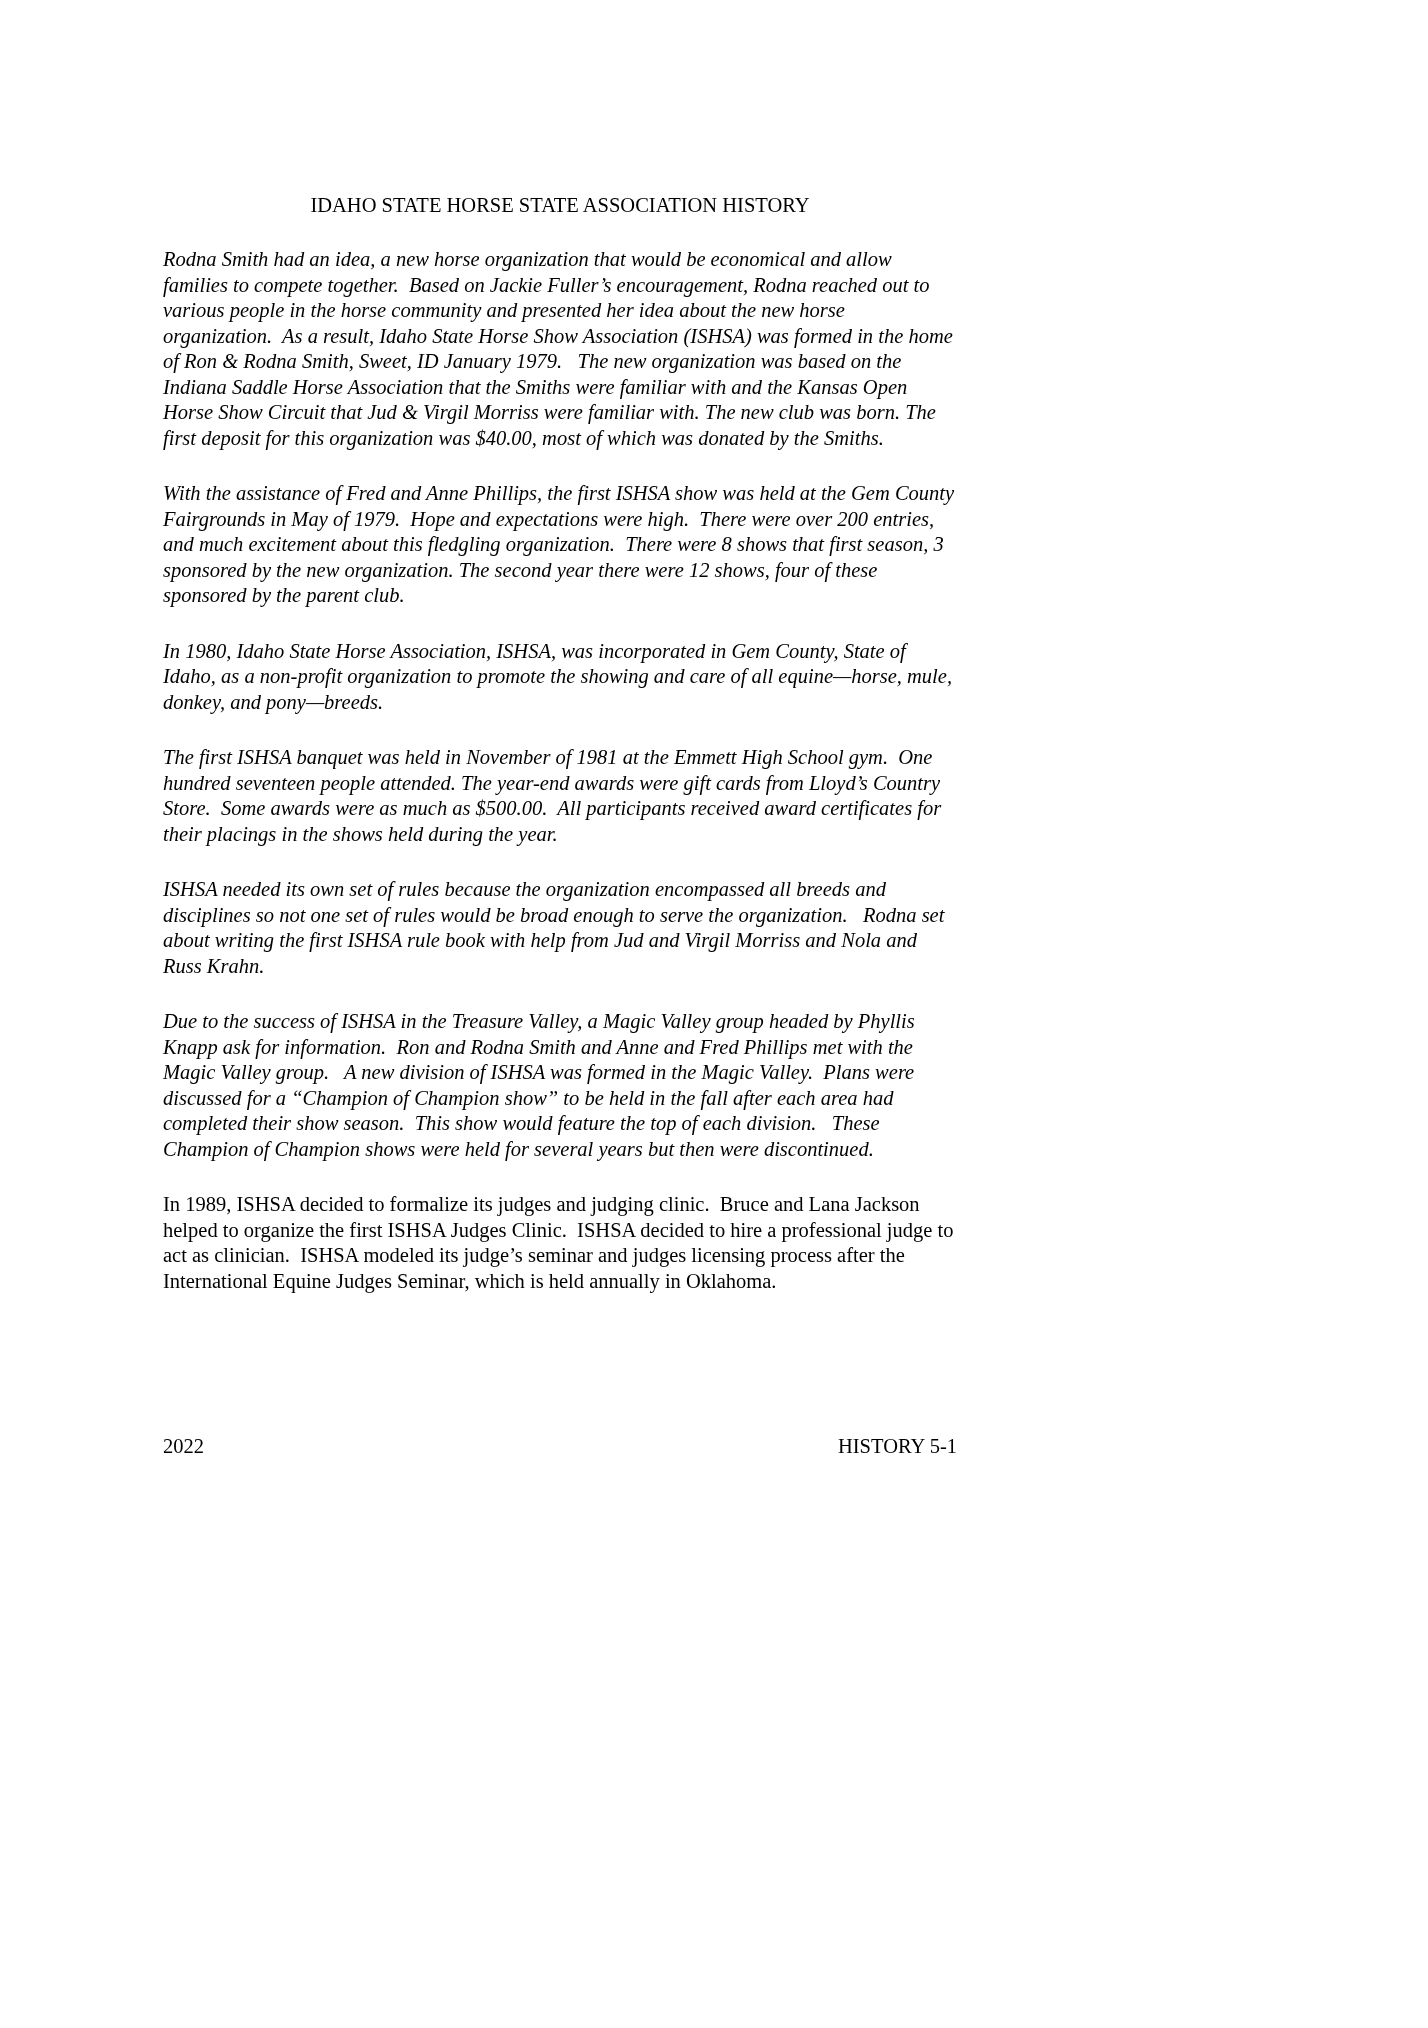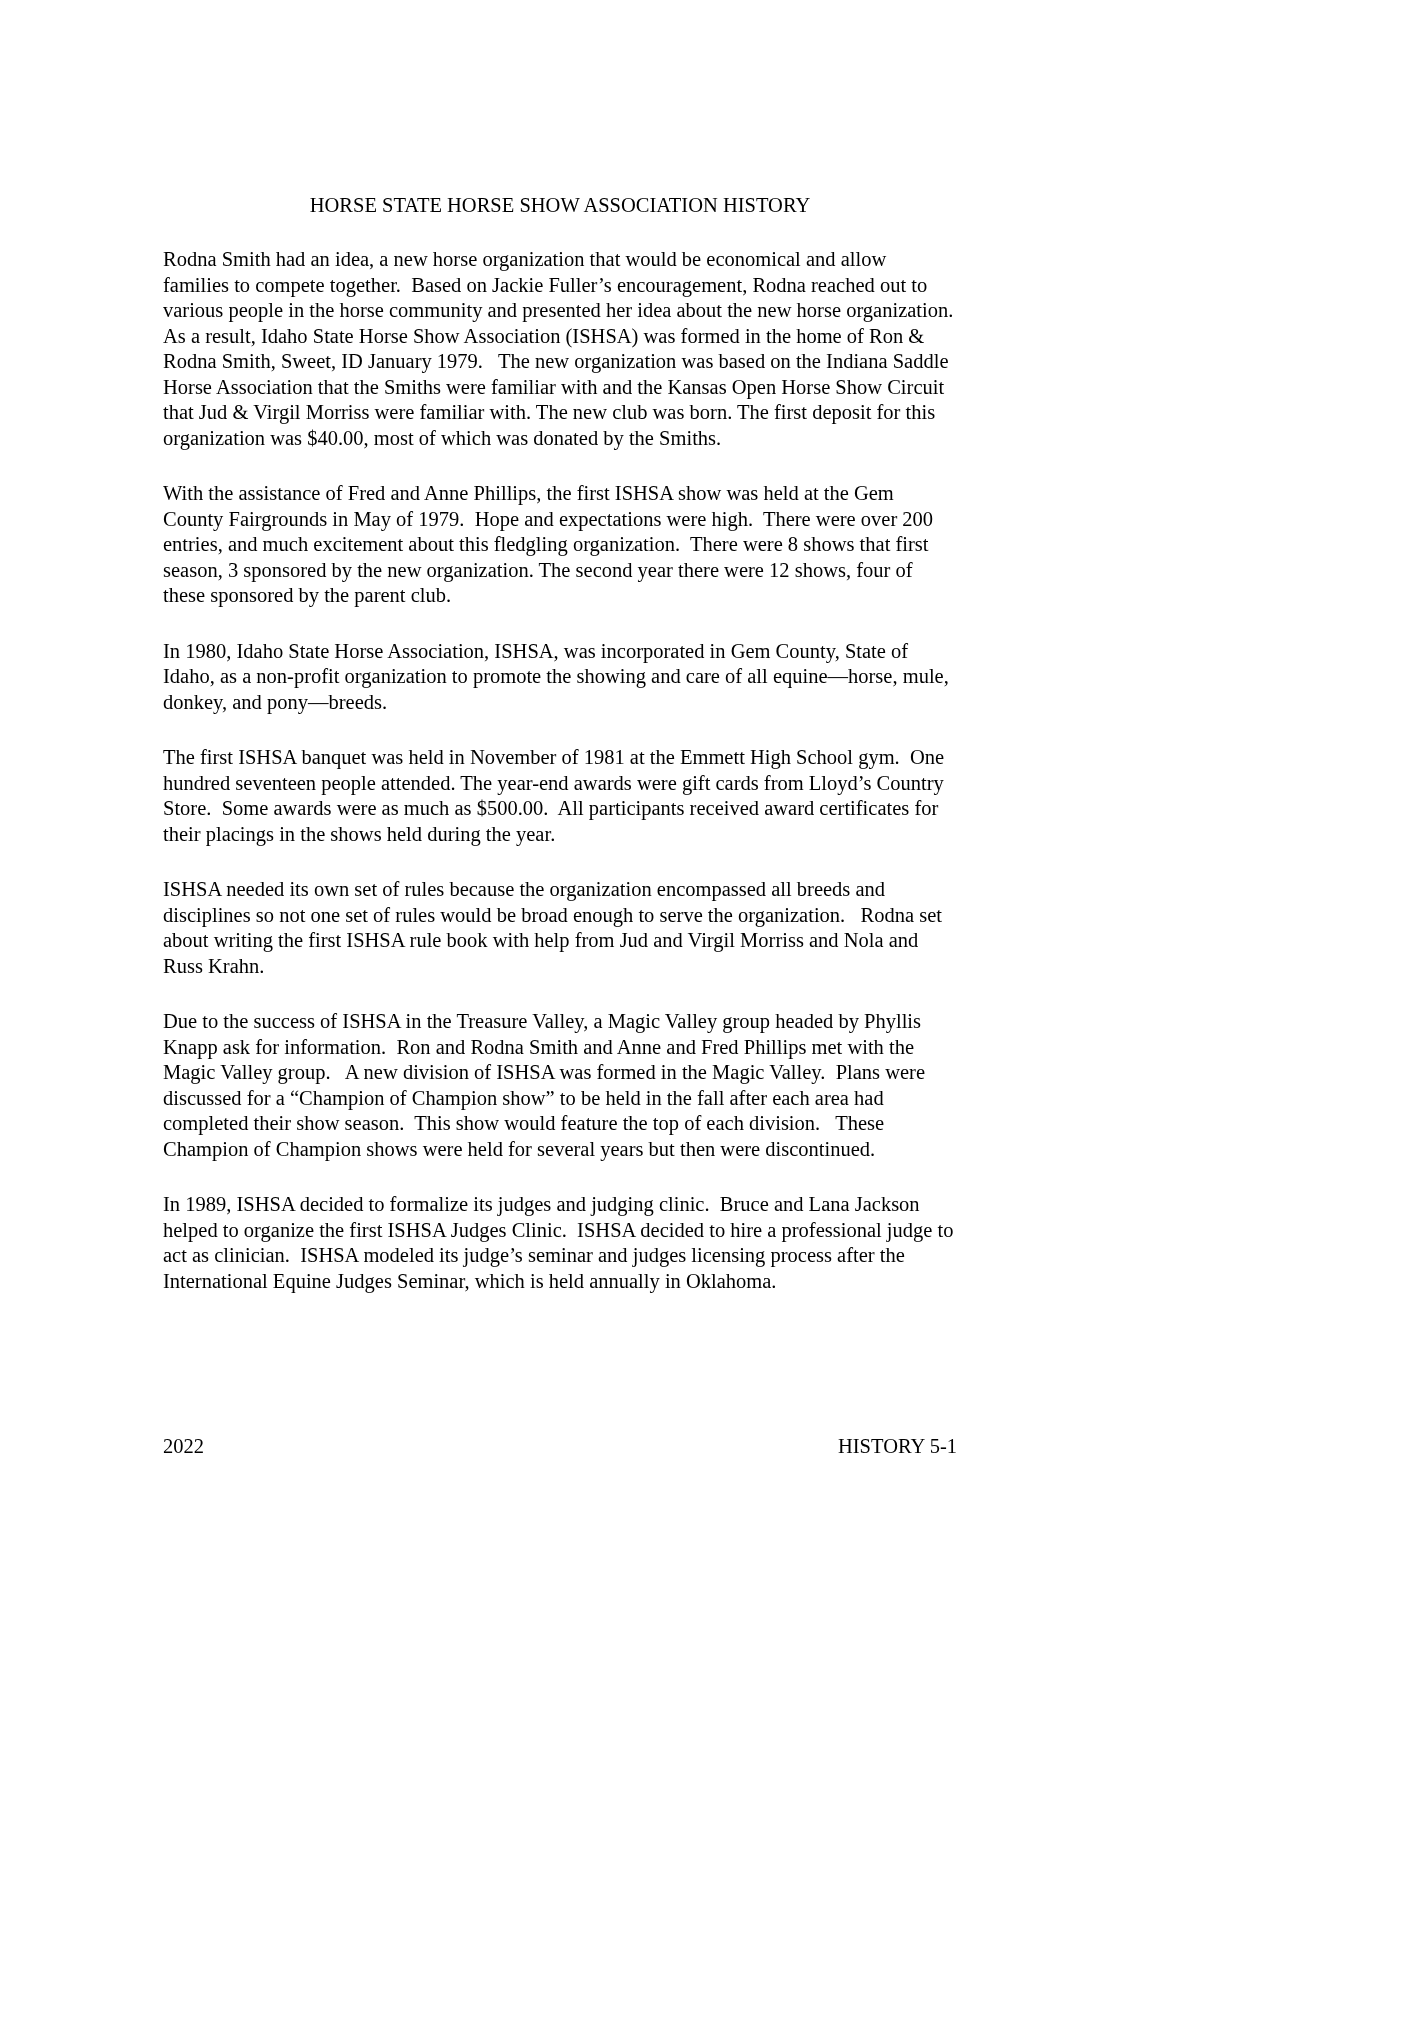--- a/index.html
+++ b/index.html
@@ -31,37 +31,38 @@
   }
   .para {
     font-size: 20.5px;
     line-height: 25.5px;
     margin: 0 0 26px 0;
     white-space: pre-wrap;
     text-align: left;
   }
   .para.gap-lg {
     margin-bottom: 30px;
+    font-style: italic;
   }
   .footer {
     position: absolute;
     left: 163px;
     top: 1435px;
     width: 794px;
     display: flex;
     justify-content: space-between;
     font-size: 20.5px;
   }
 </style>
 </head>
 <body>
 
 <div class="page">
   <div class="content">
-    <h1 class="doc-title">HORSE STATE HORSE SHOW ASSOCIATION HISTORY</h1>
+    <h1 class="doc-title">IDAHO STATE HORSE STATE ASSOCIATION HISTORY</h1>
 
     <p class="para gap-lg">Rodna Smith had an idea, a new horse organization that would be economical and allow families to compete together.  Based on Jackie Fuller’s encouragement, Rodna reached out to various people in the horse community and presented her idea about the new horse organization.  As a result, Idaho State Horse Show Association (ISHSA) was formed in the home of Ron &amp; Rodna Smith, Sweet, ID January 1979.   The new organization was based on the Indiana Saddle Horse Association that the Smiths were familiar with and the Kansas Open Horse Show Circuit that Jud &amp; Virgil Morriss were familiar with. The new club was born. The first deposit for this organization was $40.00, most of which was donated by the Smiths.</p>
 
     <p class="para gap-lg">With the assistance of Fred and Anne Phillips, the first ISHSA show was held at the Gem County Fairgrounds in May of 1979.  Hope and expectations were high.  There were over 200 entries, and much excitement about this fledgling organization.  There were 8 shows that first season, 3 sponsored by the new organization. The second year there were 12 shows, four of these sponsored by the parent club.</p>
 
     <p class="para gap-lg">In 1980, Idaho State Horse Association, ISHSA, was incorporated in Gem County, State of Idaho, as a non-profit organization to promote the showing and care of all equine—horse, mule, donkey, and pony—breeds.</p>
 
     <p class="para gap-lg">The first ISHSA banquet was held in November of 1981 at the Emmett High School gym.  One hundred seventeen people attended. The year-end awards were gift cards from Lloyd’s Country Store.  Some awards were as much as $500.00.  All participants received award certificates for their placings in the shows held during the year.</p>
 
     <p class="para gap-lg">ISHSA needed its own set of rules because the organization encompassed all breeds and disciplines so not one set of rules would be broad enough to serve the organization.   Rodna set about writing the first ISHSA rule book with help from Jud and Virgil Morriss and Nola and Russ Krahn.</p>

